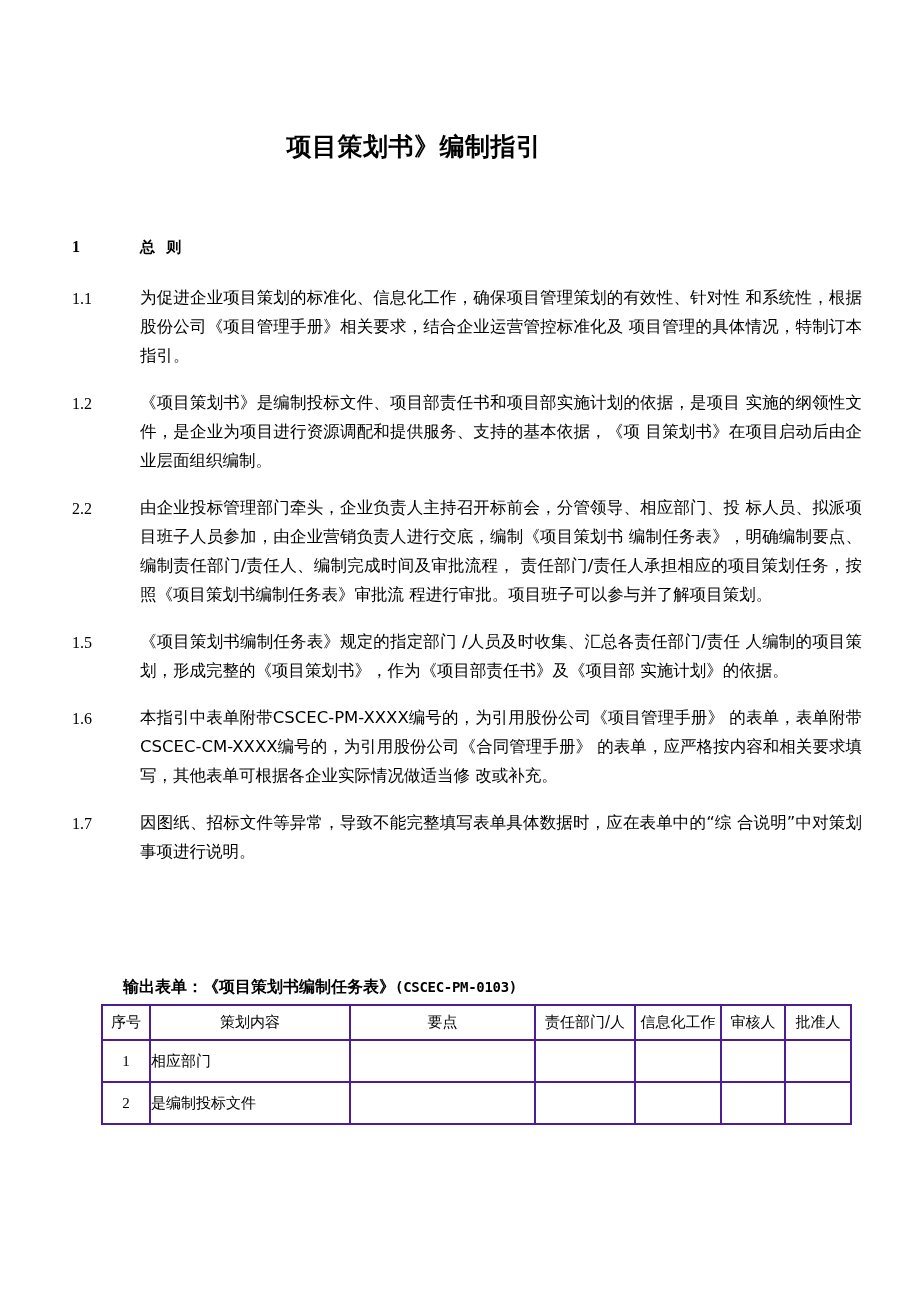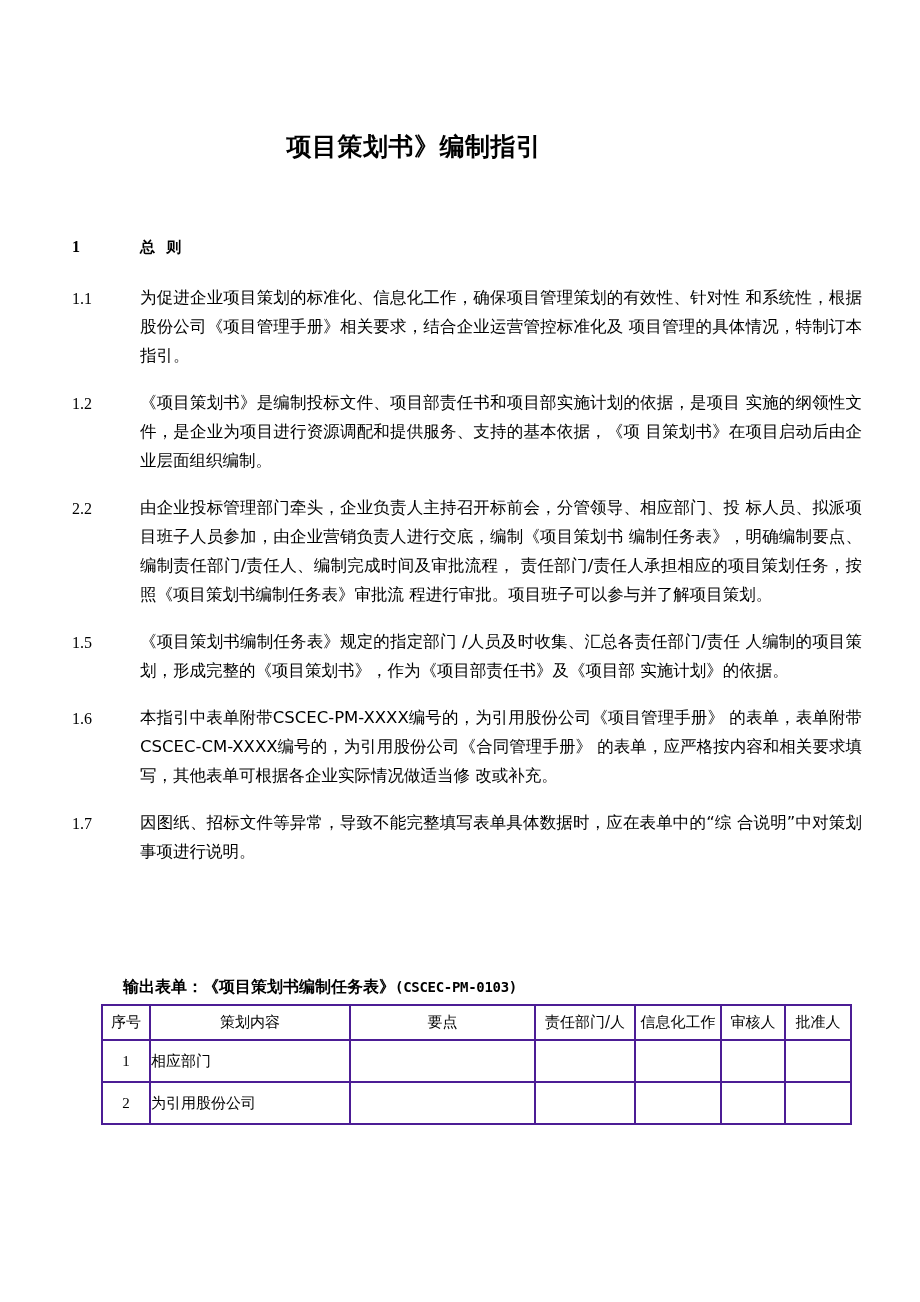--- a/index.html
+++ b/index.html
@@ -247,21 +247,21 @@
           <td class="idx">1</td>
           <td class="content">相应部门</td>
           <td class="content"></td>
           <td class="content"></td>
           <td class="content"></td>
           <td class="content"></td>
           <td class="content"></td>
         </tr>
         <tr>
           <td class="idx">2</td>
-          <td class="content">为引用股份公司</td>
+          <td class="content">是编制投标文件</td>
           <td class="content"></td>
           <td class="content"></td>
           <td class="content"></td>
           <td class="content"></td>
           <td class="content"></td>
         </tr>
       </tbody>
     </table>
   </div>
 

